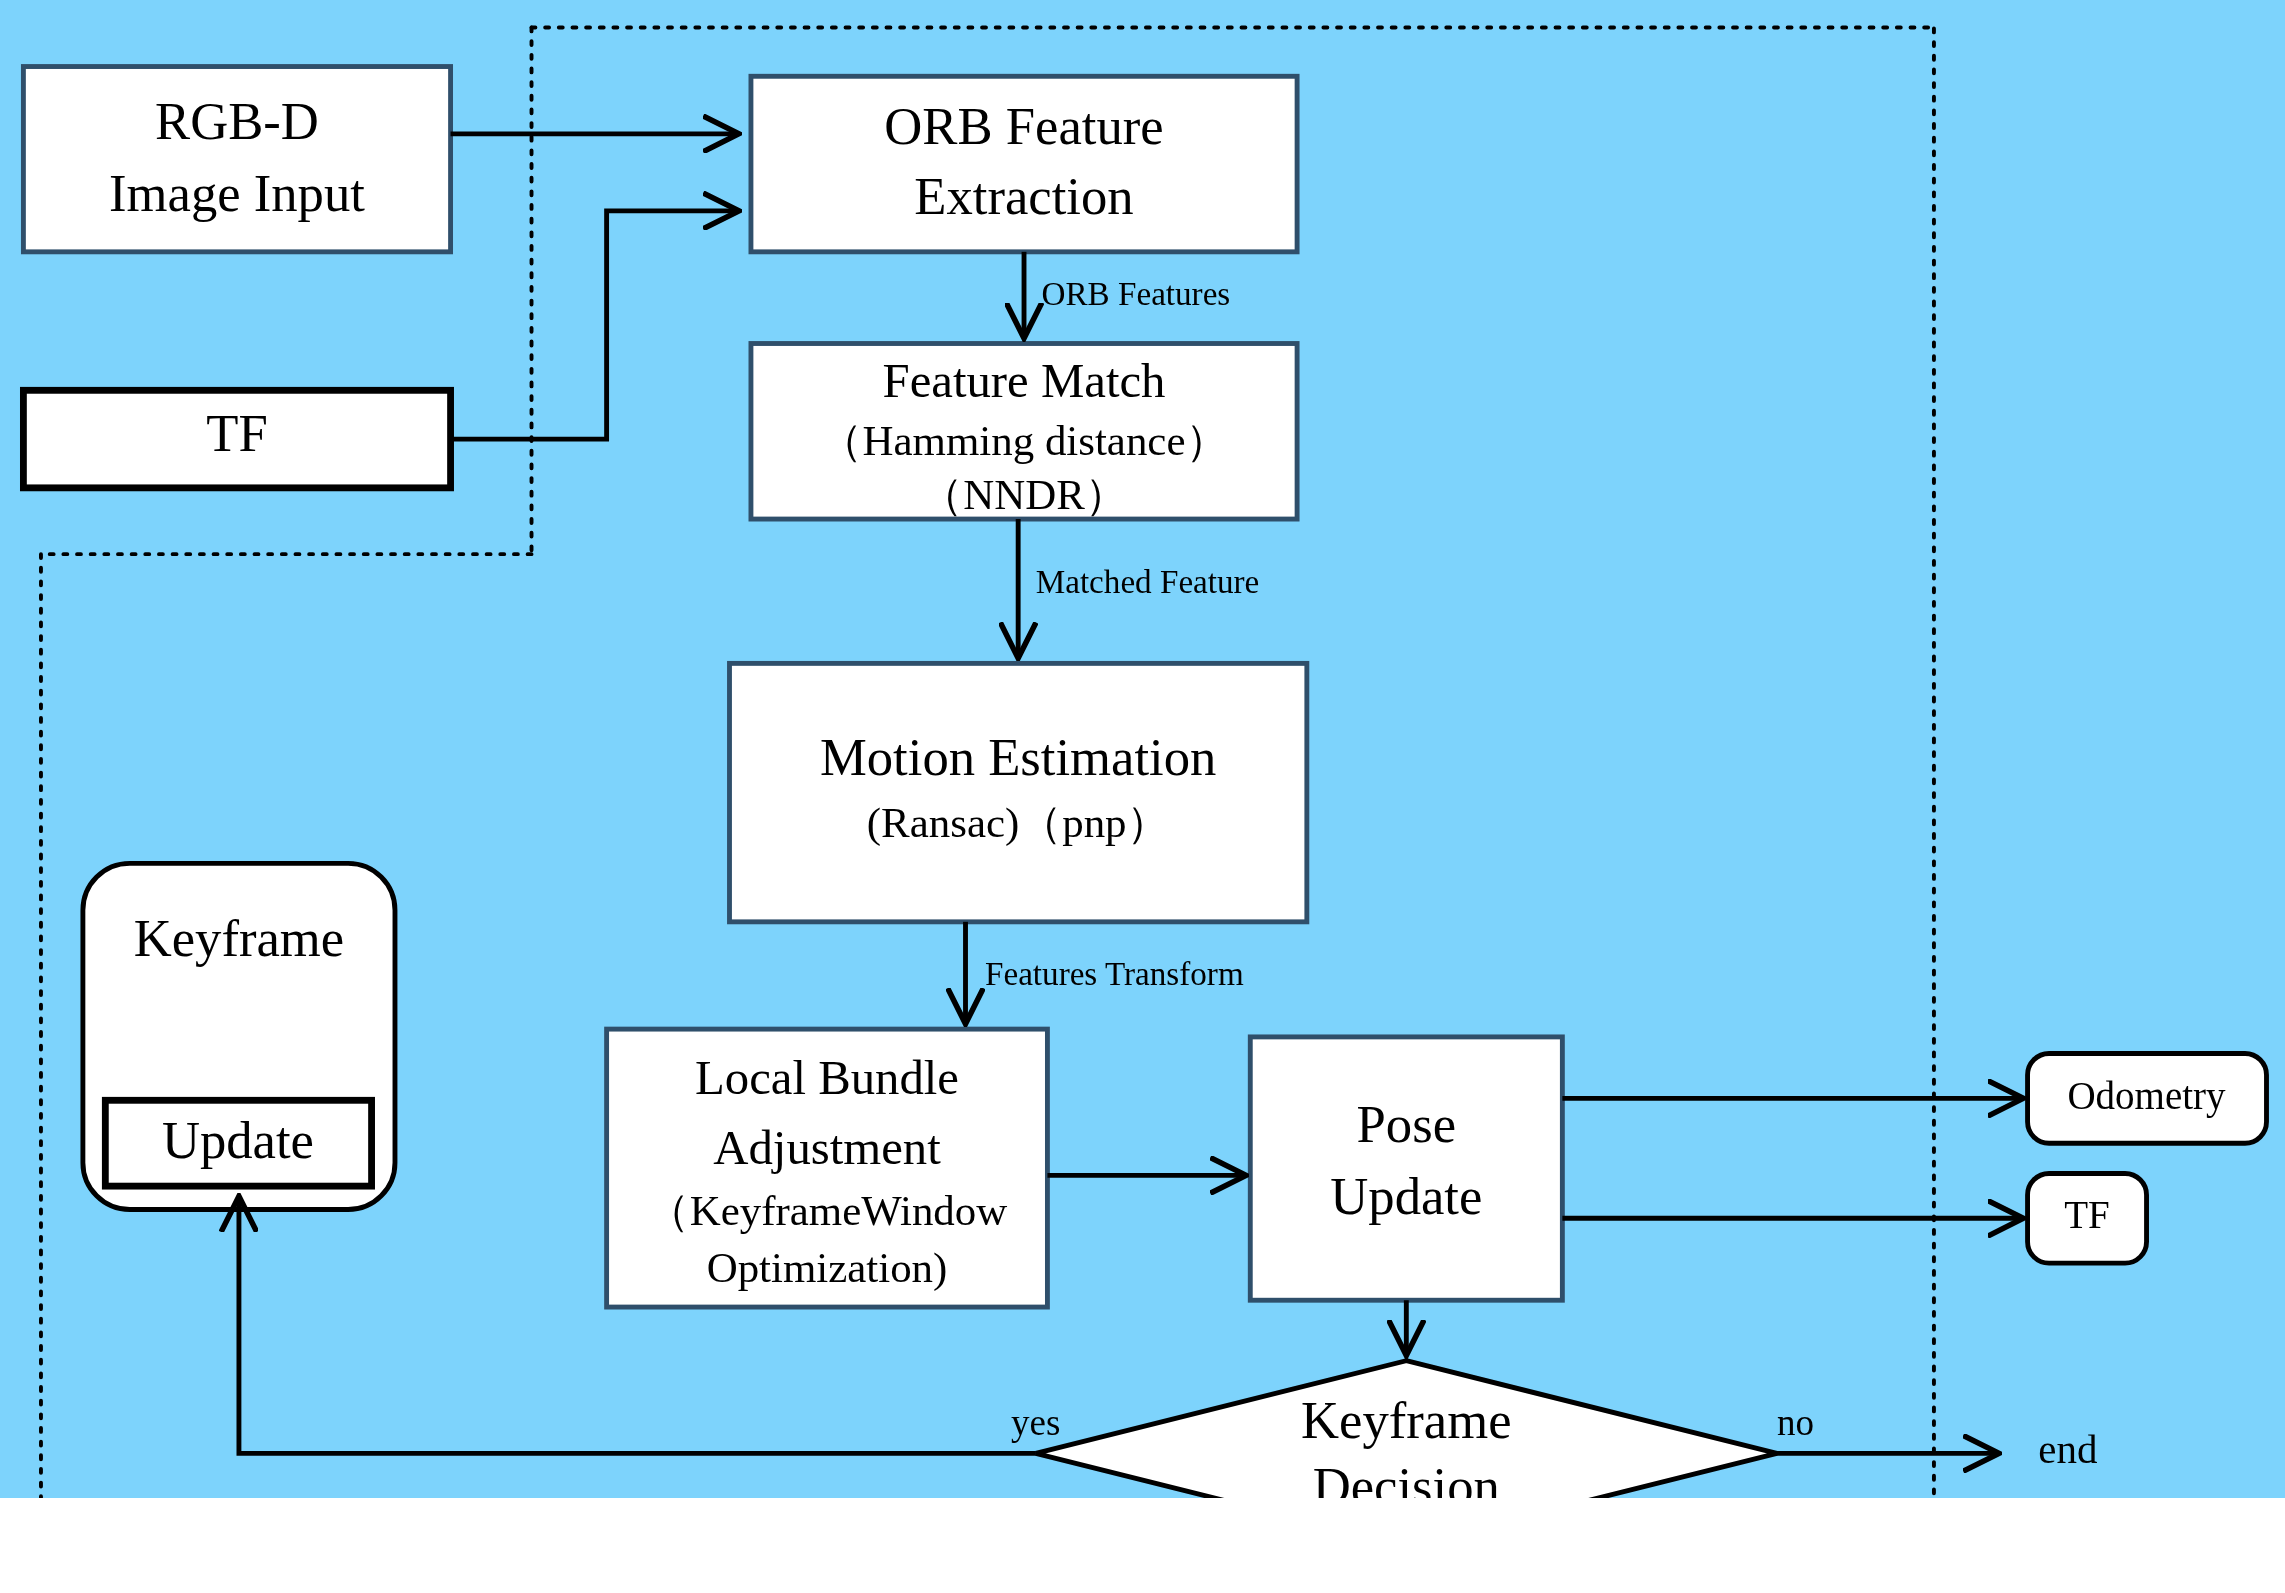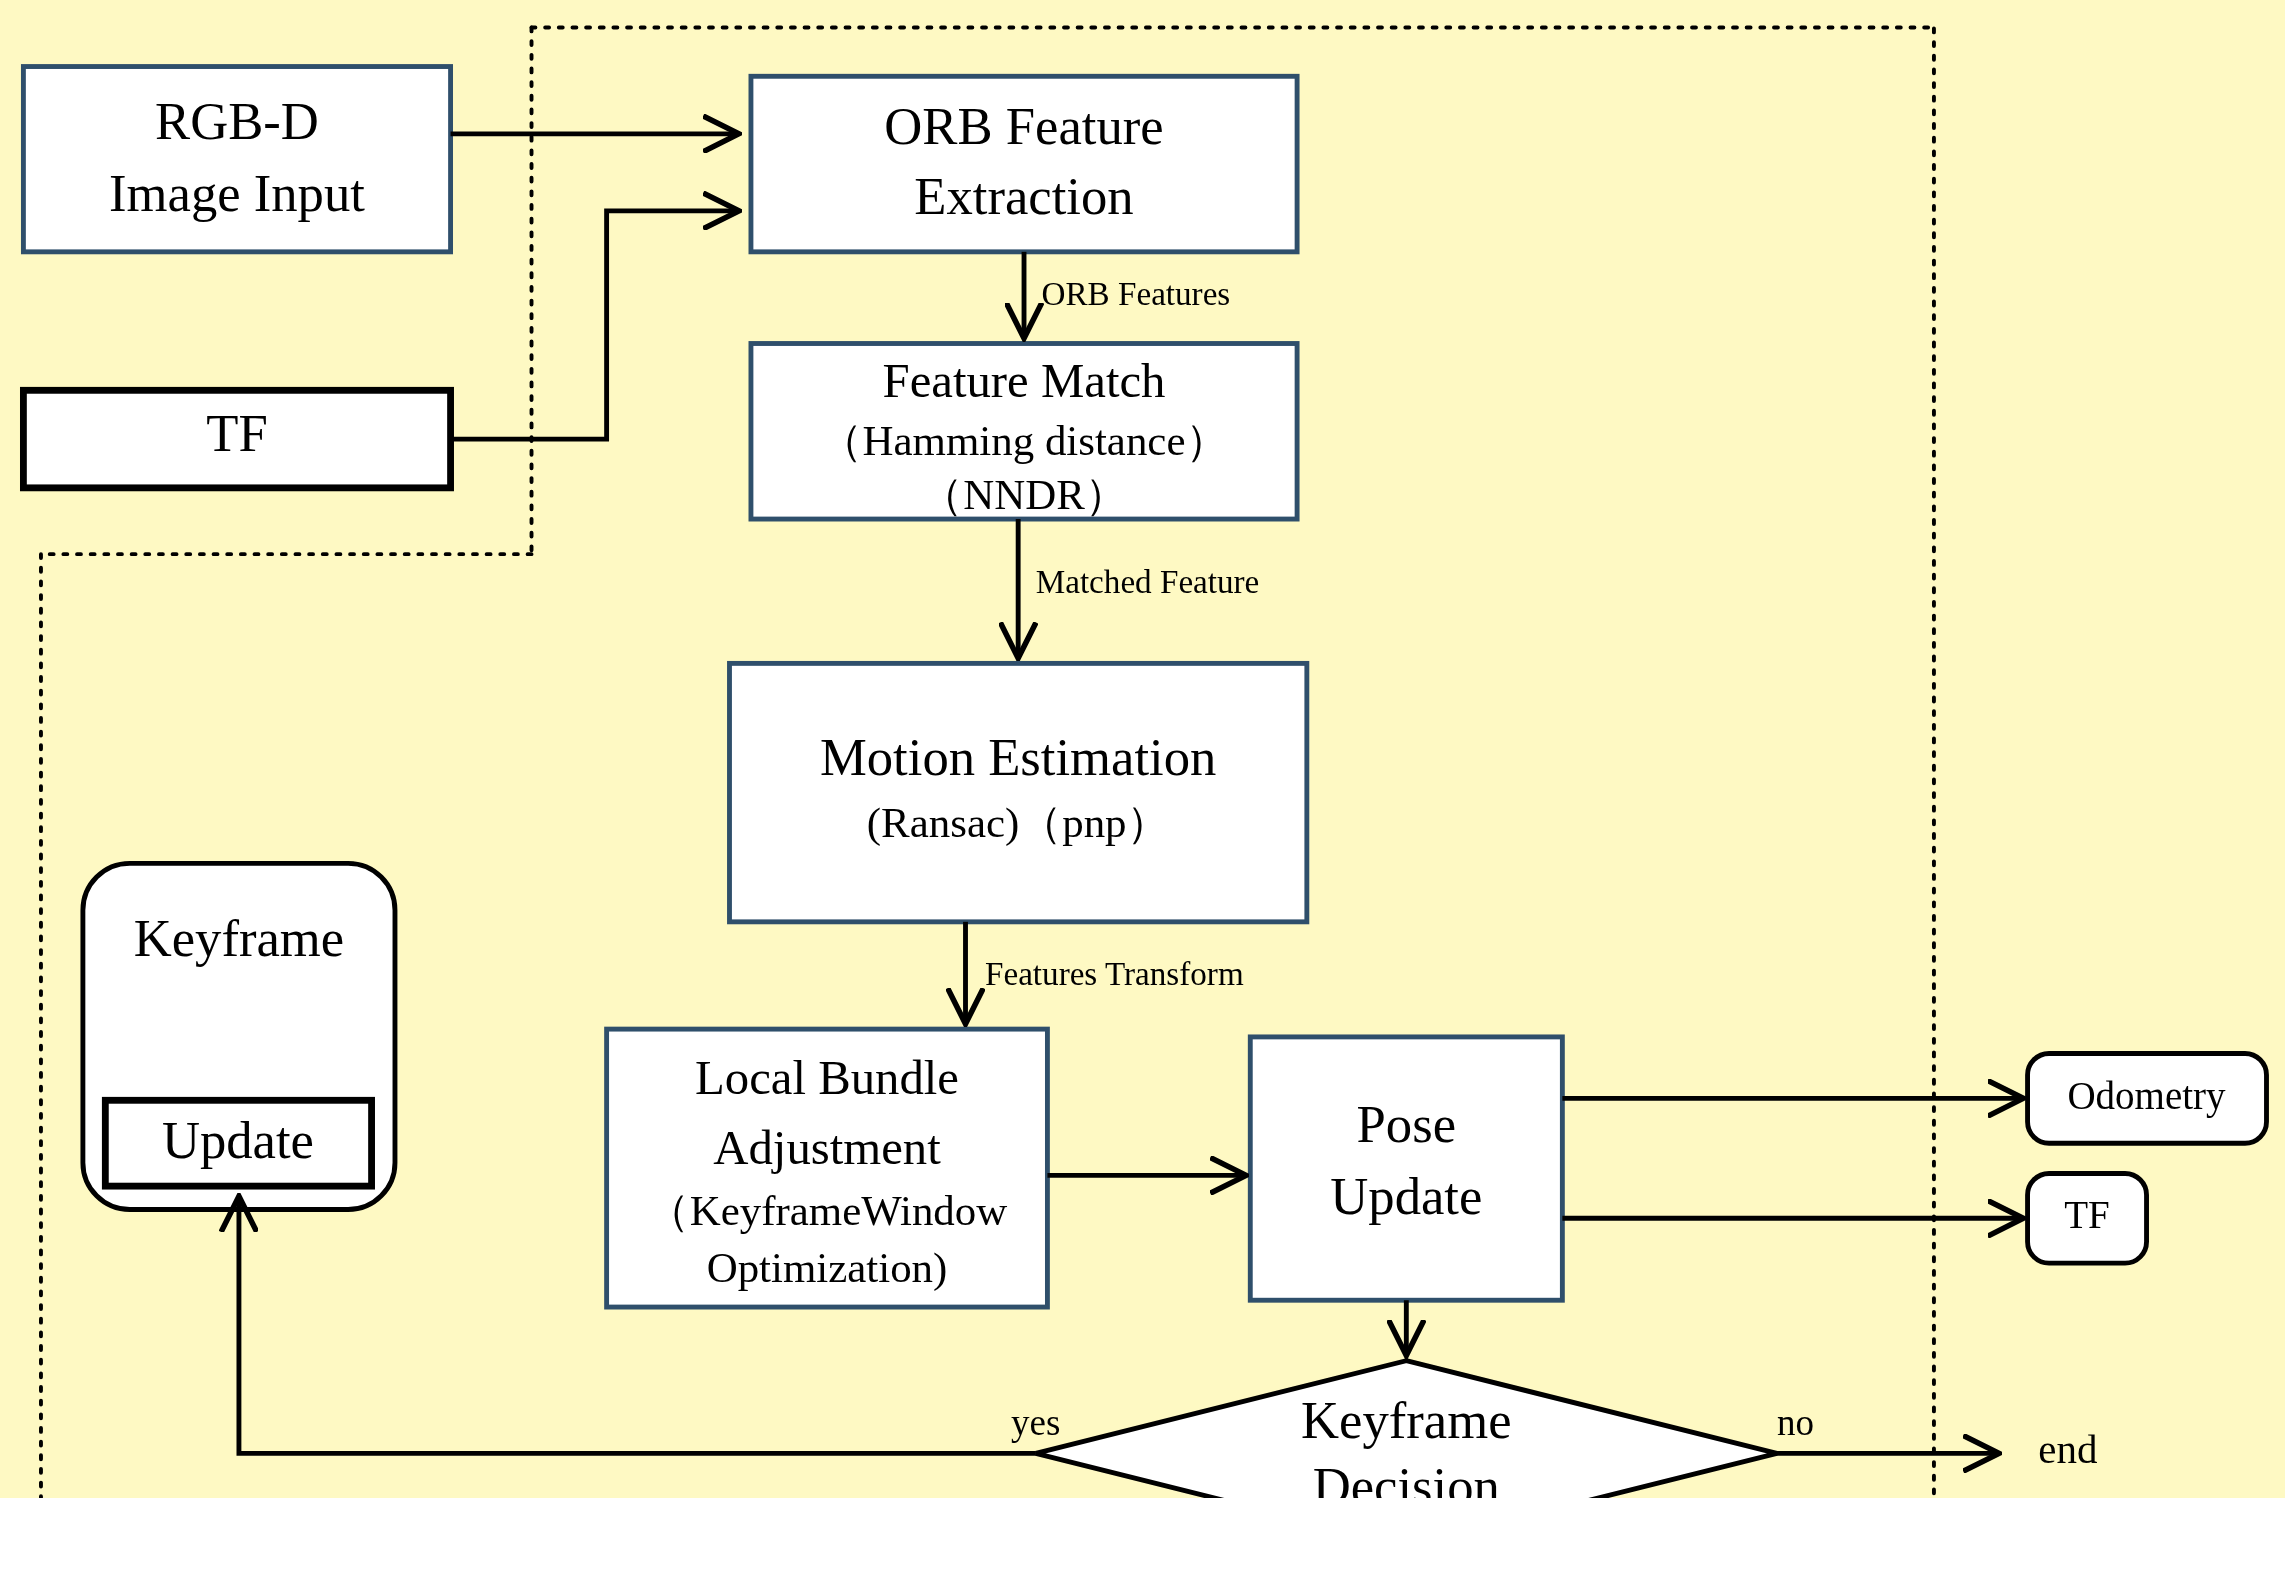--- a/index.html
+++ b/index.html
@@ -5,21 +5,21 @@
 <style>
   html, body {
     margin: 0;
     padding: 0;
     background: #ffffff;
   }
   #stage {
     position: relative;
     width: 2286px;
     height: 1498px;
-    background: #fef9c3;
+    background: #7dd3fc;
     font-family: "Liberation Serif", "DejaVu Serif", serif;
     overflow: hidden;
   }
   svg.diagram {
     display: block;
     width: 2286px;
     height: 1594px;
   }
   .node-box {
     fill: #ffffff;

